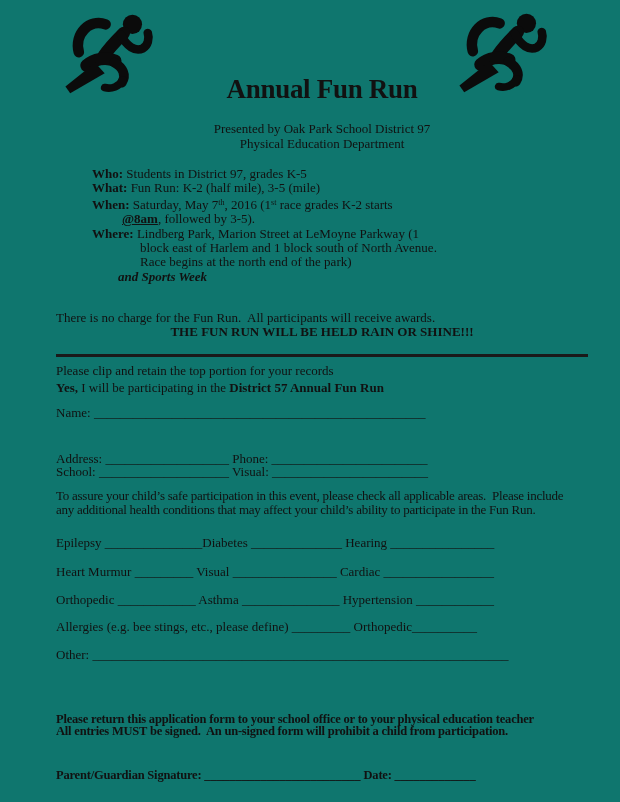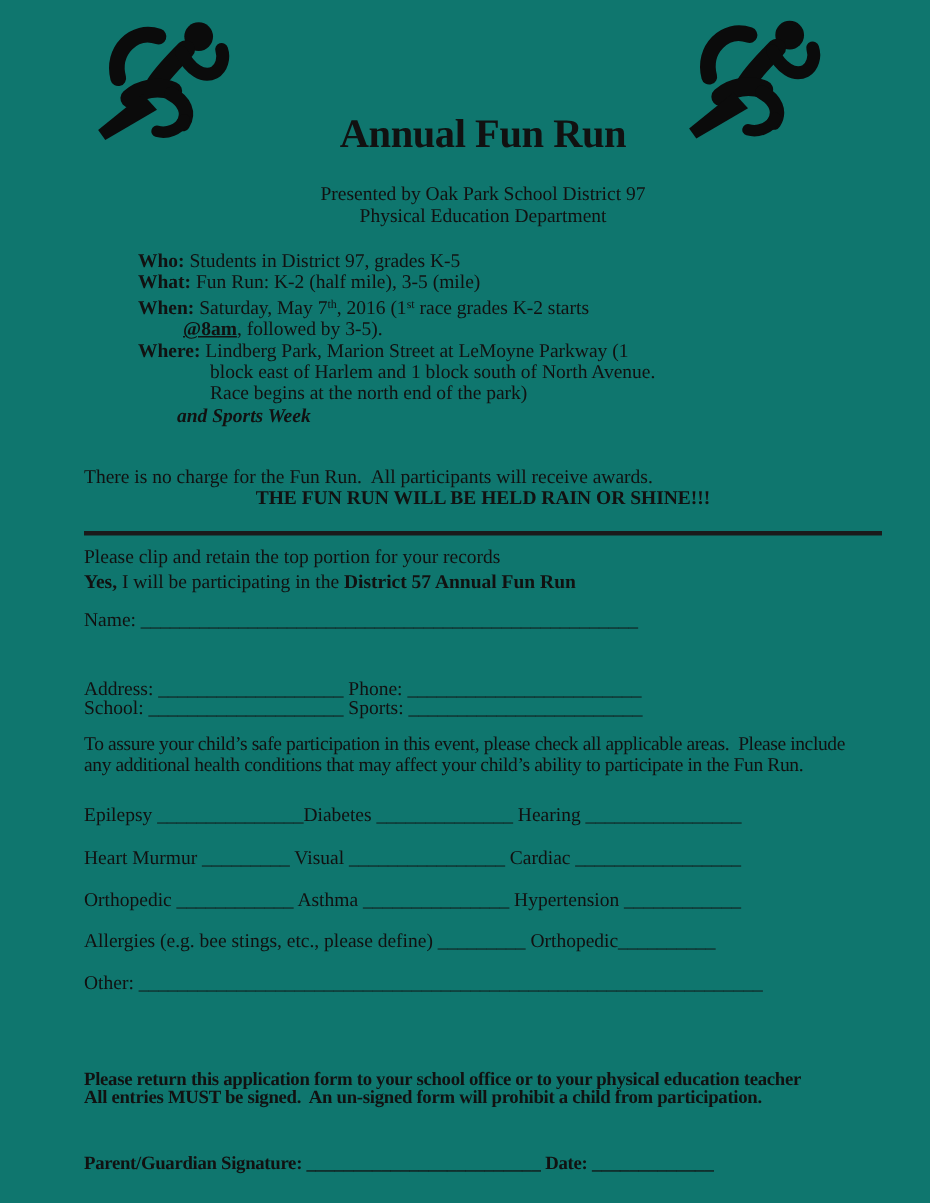--- a/index.html
+++ b/index.html
@@ -82,21 +82,21 @@
   <div class="abs rule" style="top:354px;"></div>
 
   <div class="abs line" style="top:364px;left:56px;">Please clip and retain the top portion for your records</div>
 
   <div class="abs line" style="top:381px;left:56px;"><span class="b">Yes,</span><span> I will be participating in the </span><span class="b">District 57 Annual Fun Run</span></div>
 
   <div class="abs line" style="top:406px;left:56px;"><span>Name: </span><span class="blank">___________________________________________________</span></div>
 
   <div class="abs line" style="top:452px;left:56px;"><span>Address: </span><span class="blank">___________________</span><span> Phone: </span><span class="blank">________________________</span></div>
 
-  <div class="abs line" style="top:465px;left:56px;"><span>School: </span><span class="blank">____________________</span><span> Sports: </span><span class="blank">________________________</span></div>
+  <div class="abs line" style="top:465px;left:56px;"><span>School: </span><span class="blank">____________________</span><span> Visual: </span><span class="blank">________________________</span></div>
 
   <div class="abs tight" style="top:489px;left:56px;">
     <div class="line">To assure your child’s safe participation in this event, please check all applicable areas.  Please include</div>
     <div class="line">any additional health conditions that may affect your child’s ability to participate in the Fun Run.</div>
   </div>
 
   <div class="abs line" style="top:536px;left:56px;"><span>Epilepsy </span><span class="blank">_______________</span><span>Diabetes </span><span class="blank">______________</span><span> Hearing </span><span class="blank">________________</span></div>
 
   <div class="abs line" style="top:565px;left:56px;"><span>Heart Murmur </span><span class="blank">_________</span><span> Visual </span><span class="blank">________________</span><span> Cardiac </span><span class="blank">_________________</span></div>
 

